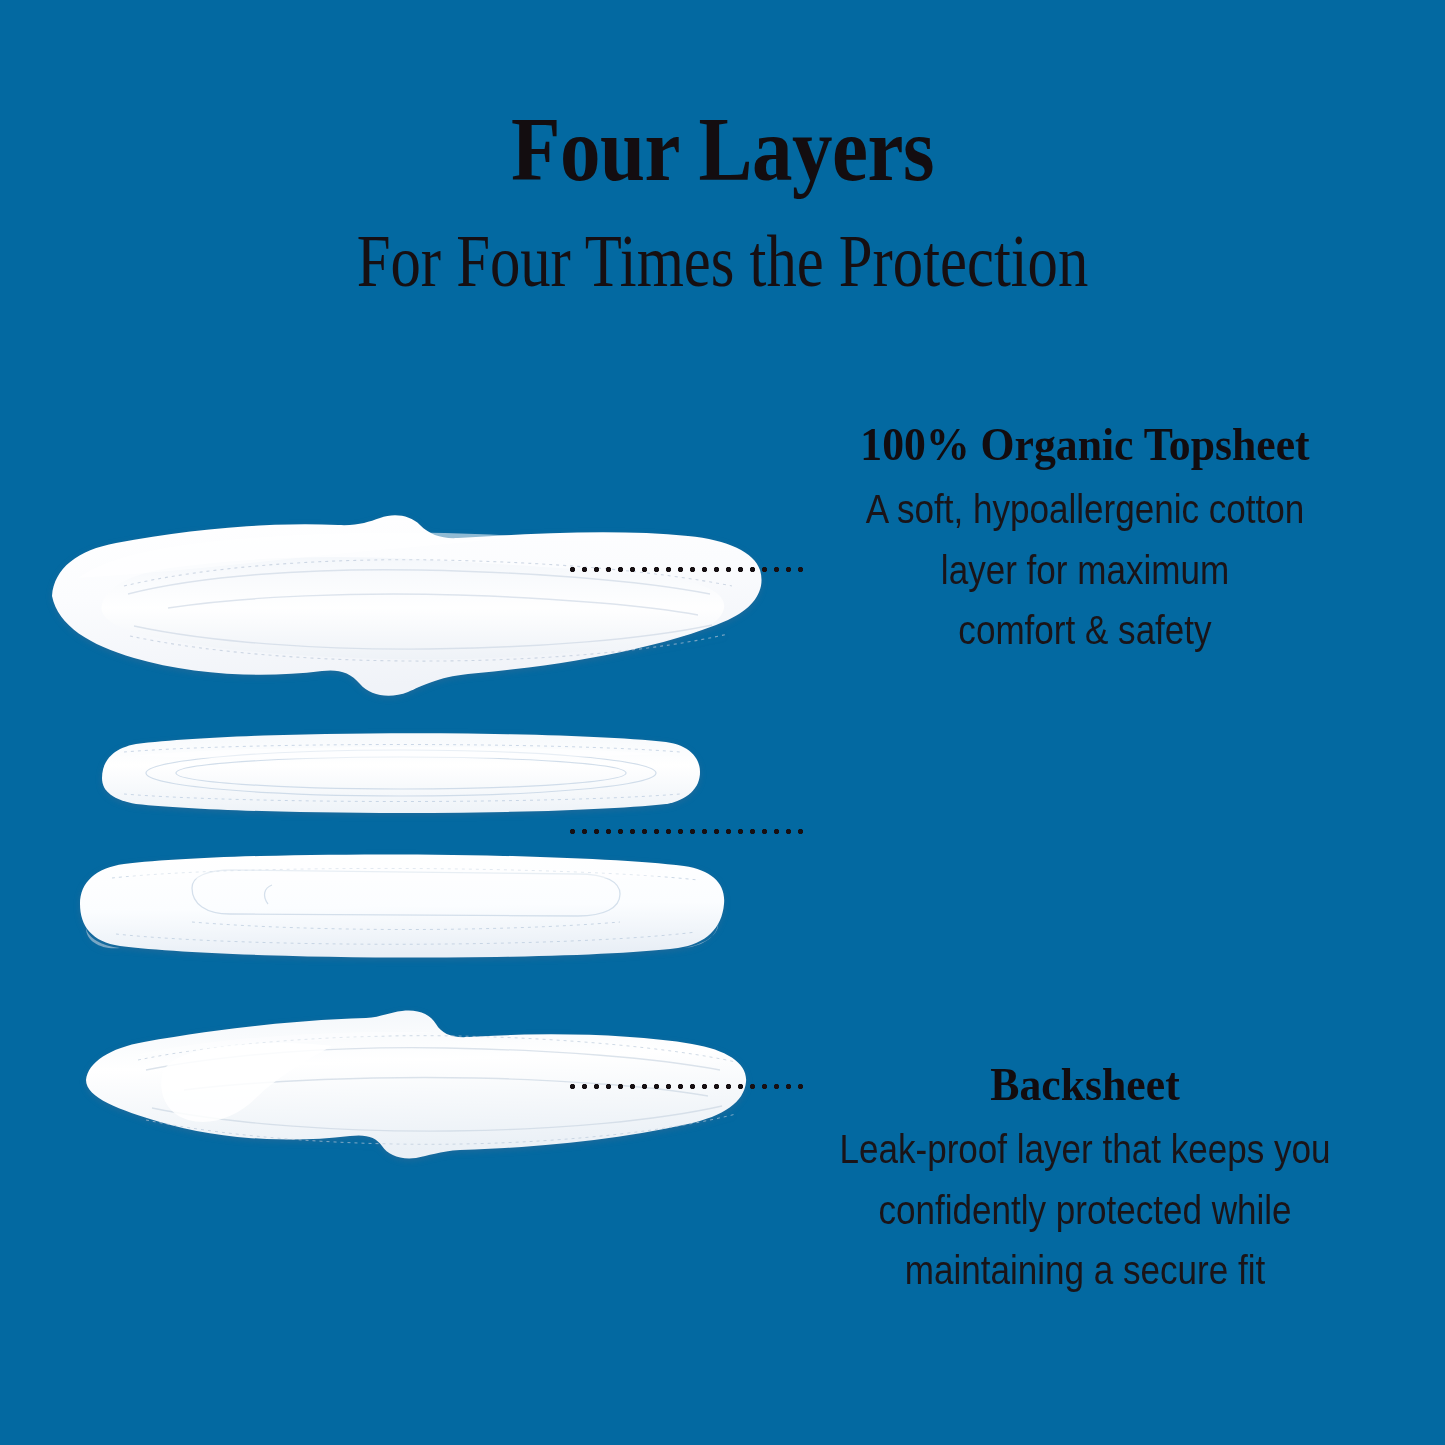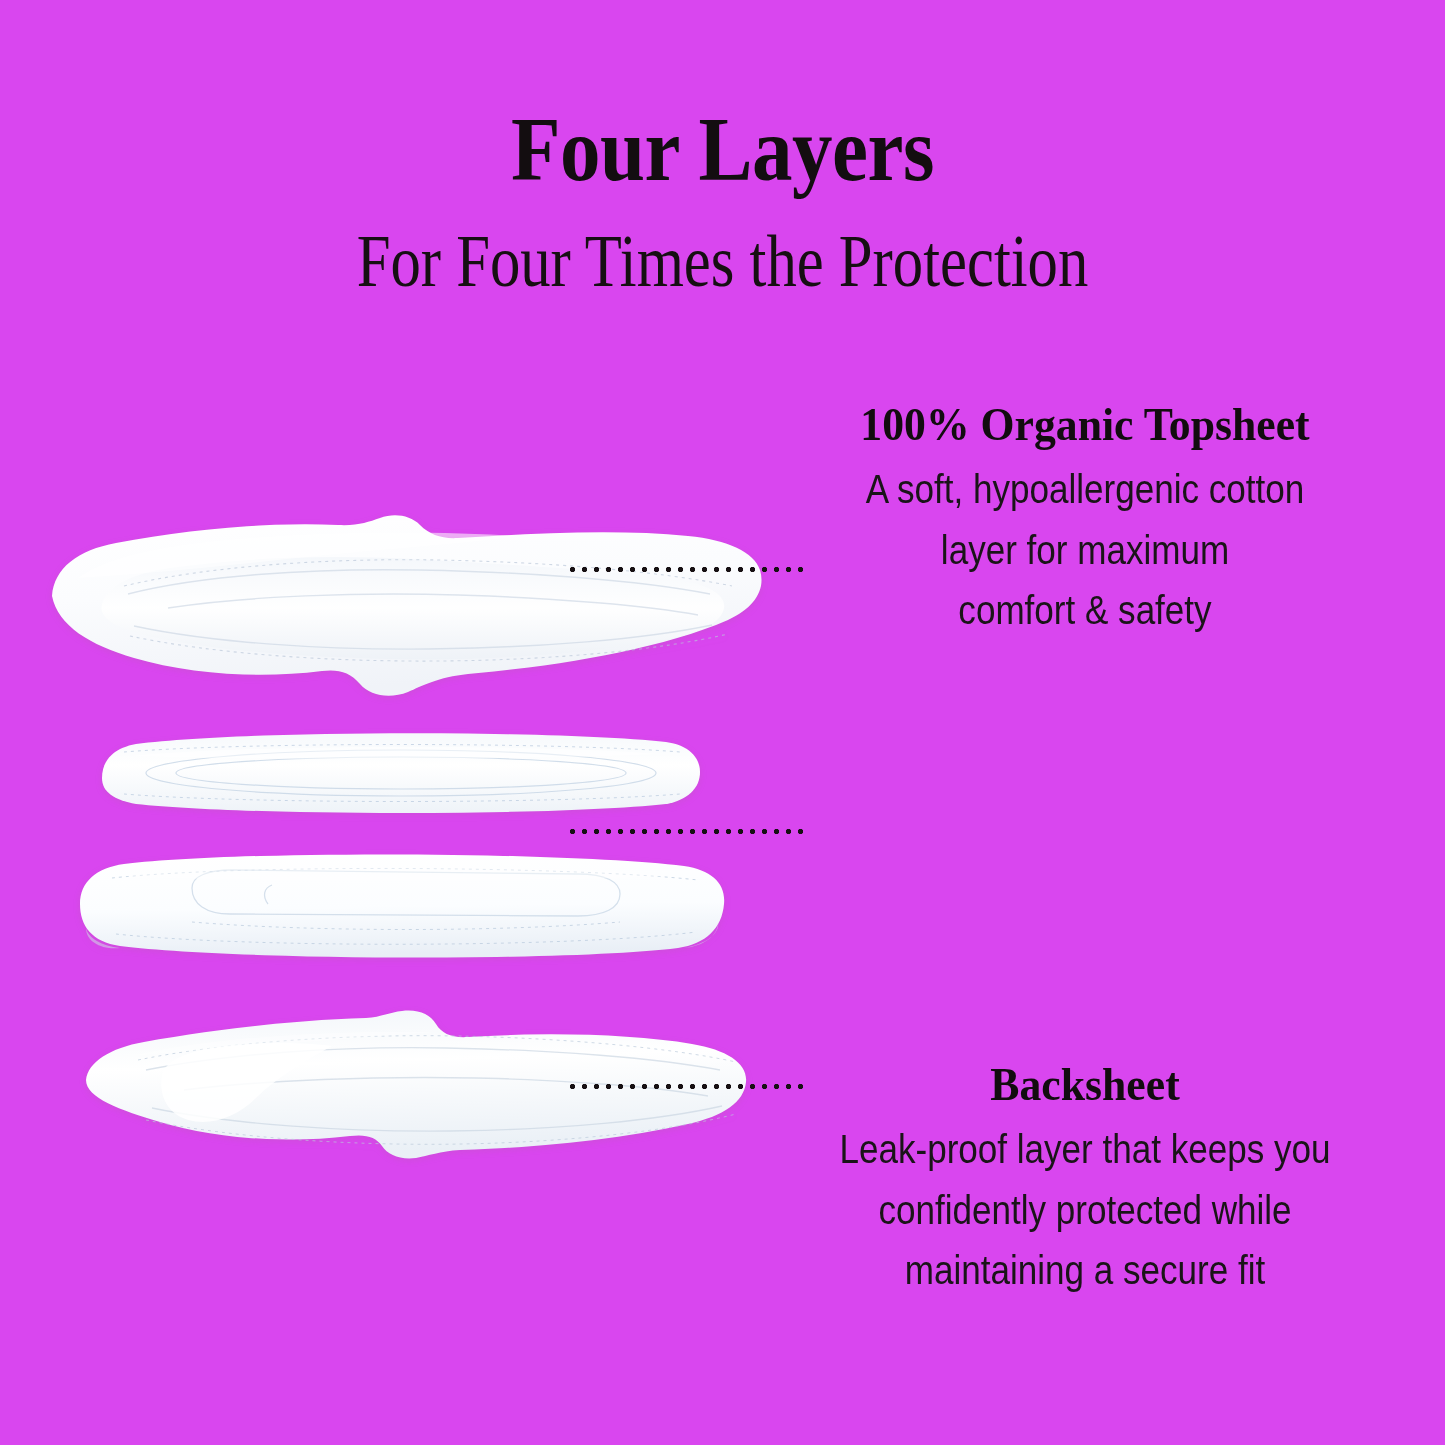--- a/index.html
+++ b/index.html
@@ -77,21 +77,21 @@
     font-family: "Liberation Sans", sans-serif;
     font-weight: 400;
     font-size: 41px;
     line-height: 1.47;
     color: #1a1418;
     transform: scaleX(0.855);
     transform-origin: 50% 50%;
   }
   .block .body .ln { display: block; white-space: nowrap; }
 
-  #block-topsheet  { top: 400px; }
+  #block-topsheet  { top: 420px; }
   #block-middle    { top: 748px; }
   #block-backsheet { top: 1060px; text-align: center; }
 
   
   .leader {
     position: absolute;
     height: 7px;
     background-image: radial-gradient(
         circle at 2.5px 3.5px, #171013 0 2.6px, rgba(0,0,0,0) 2.9px);
     background-size: 12px 7px;
@@ -109,21 +109,21 @@
   .pad svg { display: block; width: 100%; height: 100%; }
 
   #pad-topsheet  { left: 38px;  top: 498px;  width: 740px; height: 205px; }
   #pad-middle-1  { left: 96px;  top: 726px;  width: 610px; height: 92px;  }
   #pad-middle-2  { left: 72px;  top: 852px;  width: 660px; height: 110px; }
   #pad-backsheet { left: 76px;  top: 1008px; width: 678px; height: 152px; }
 </style>
 </head>
 <body>
 
-<div id="poster" style="background: #d946ef;">
+<div id="poster" style="background: #0369a1;">
 
   <div class="title">Four Layers</div>
 
   <div class="subtitle">For Four Times the Protection</div>
 
   <div class="pad" id="pad-topsheet">
     <svg viewBox="0 0 740 205" xmlns="http://www.w3.org/2000/svg" aria-hidden="true">
       <defs>
         <linearGradient id="g1" x1="0" y1="0" x2="0.25" y2="1">
           <stop offset="0%" stop-color="#ffffff"></stop>

